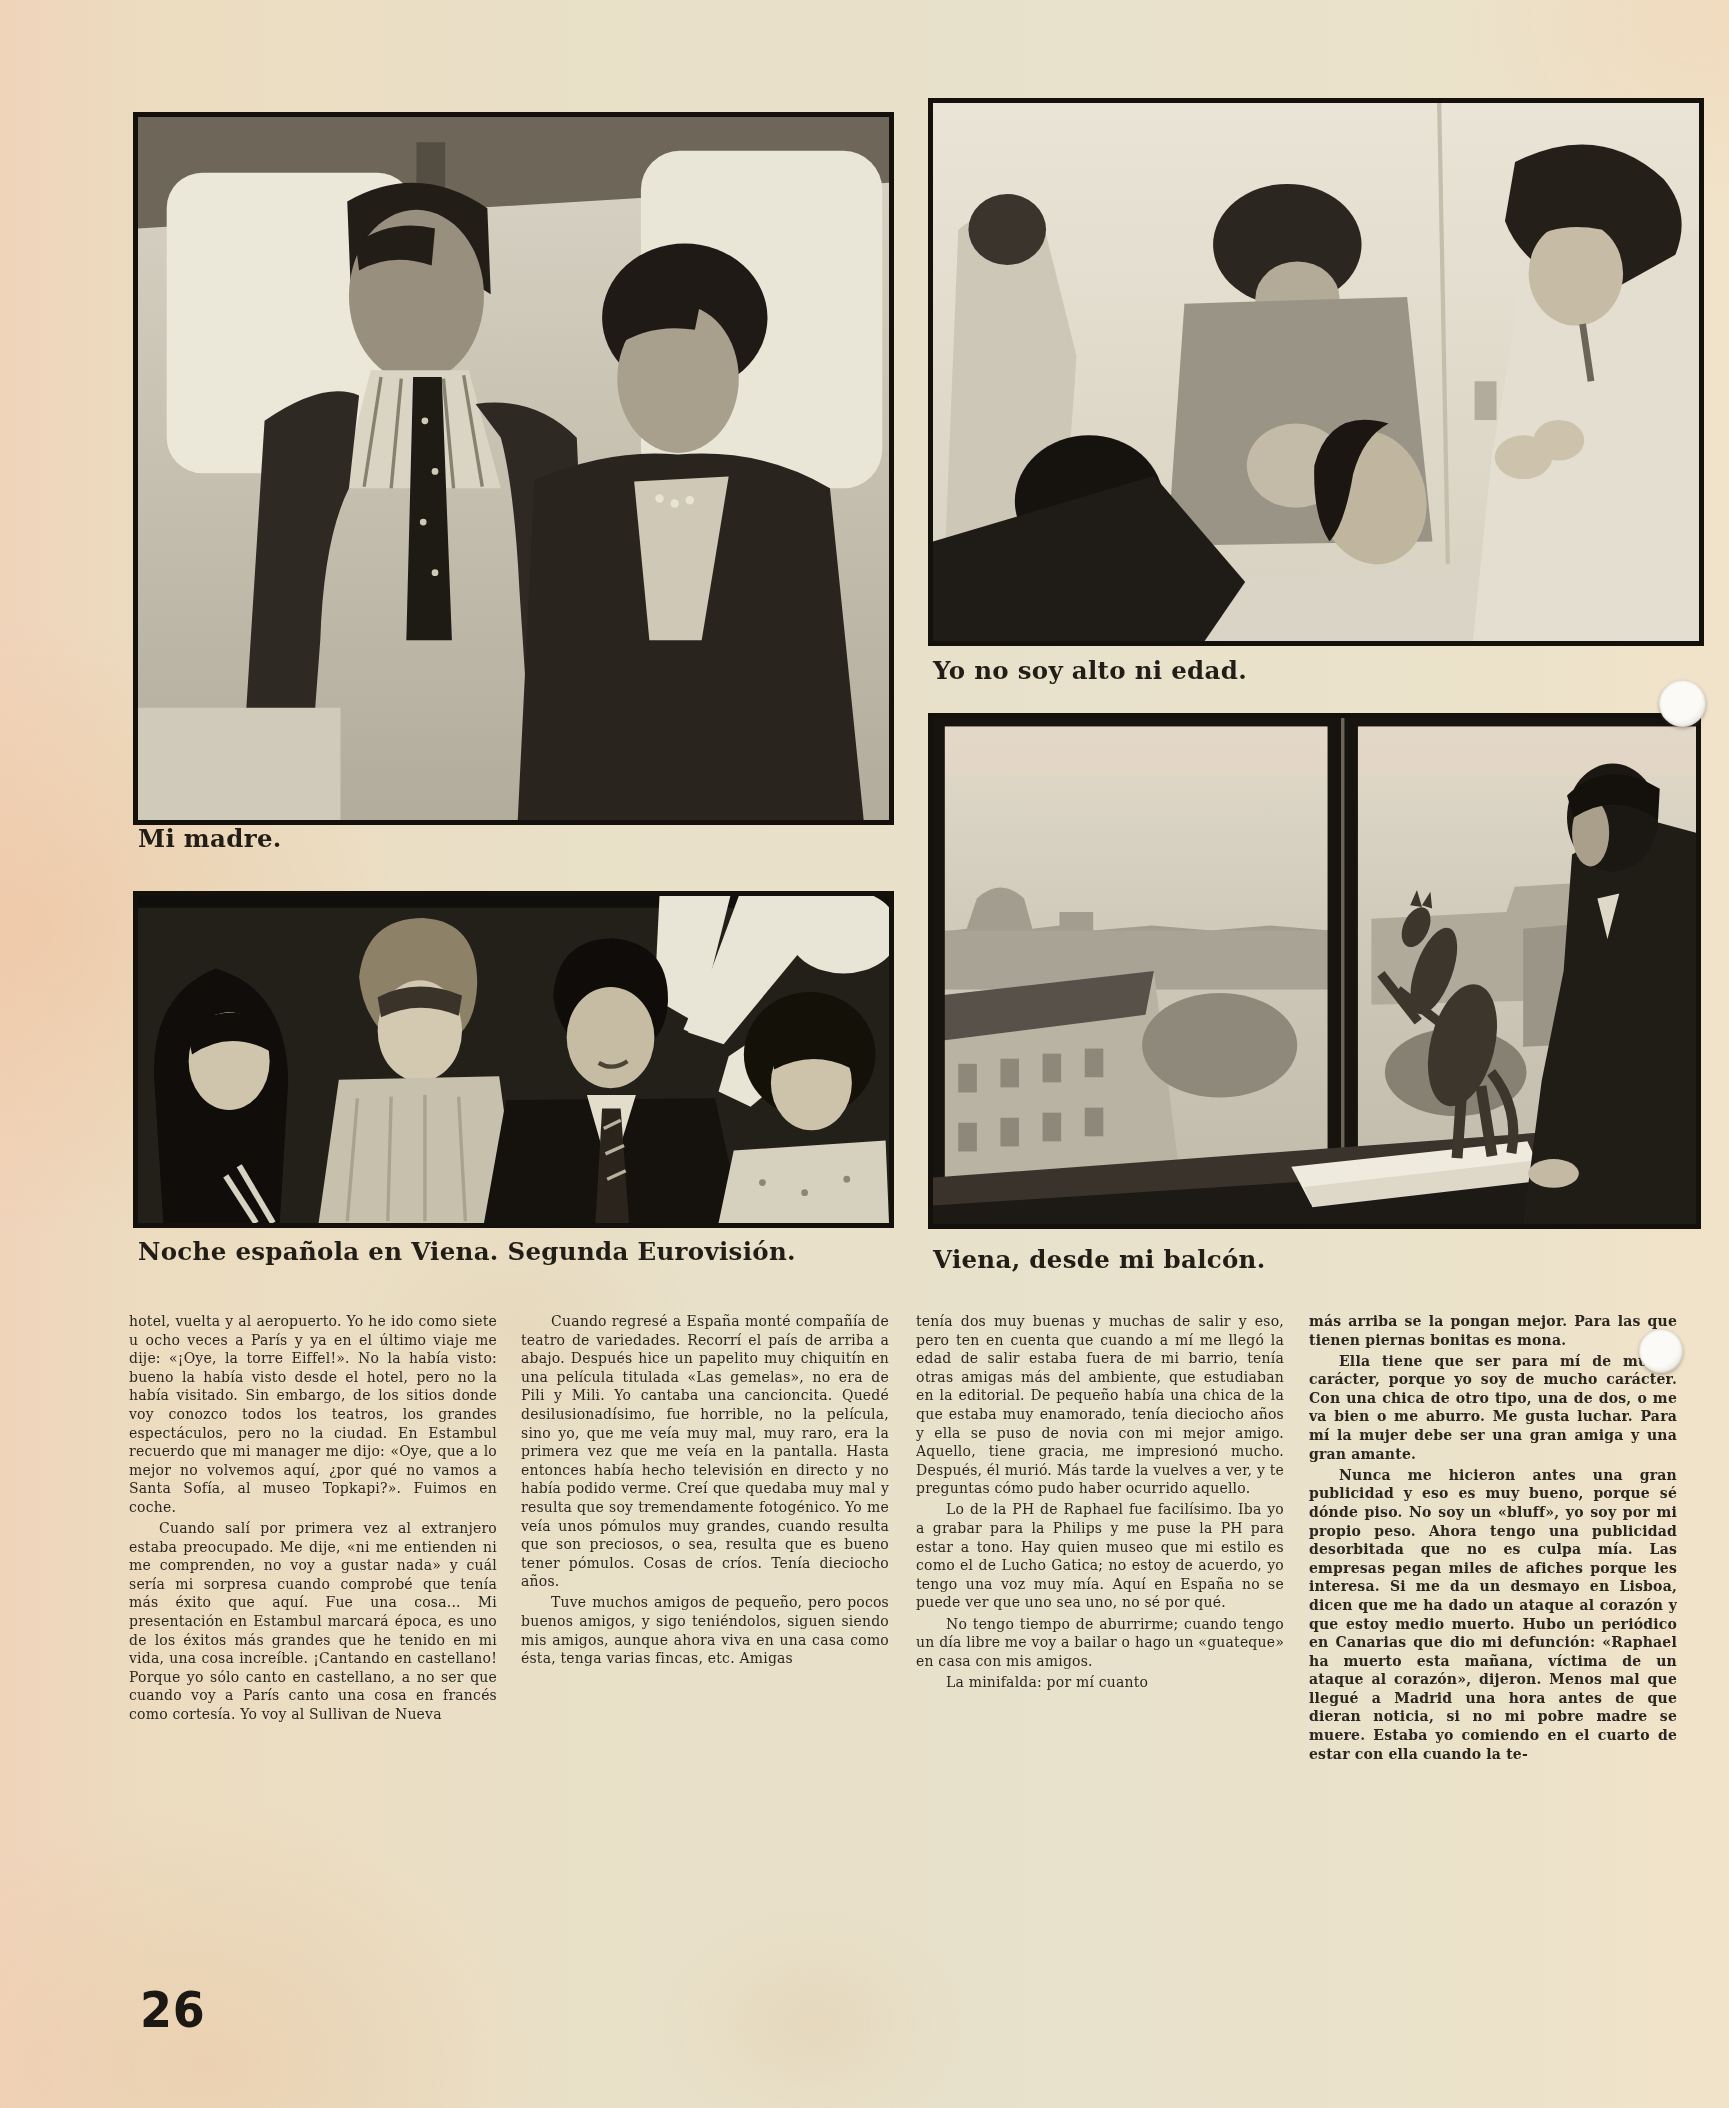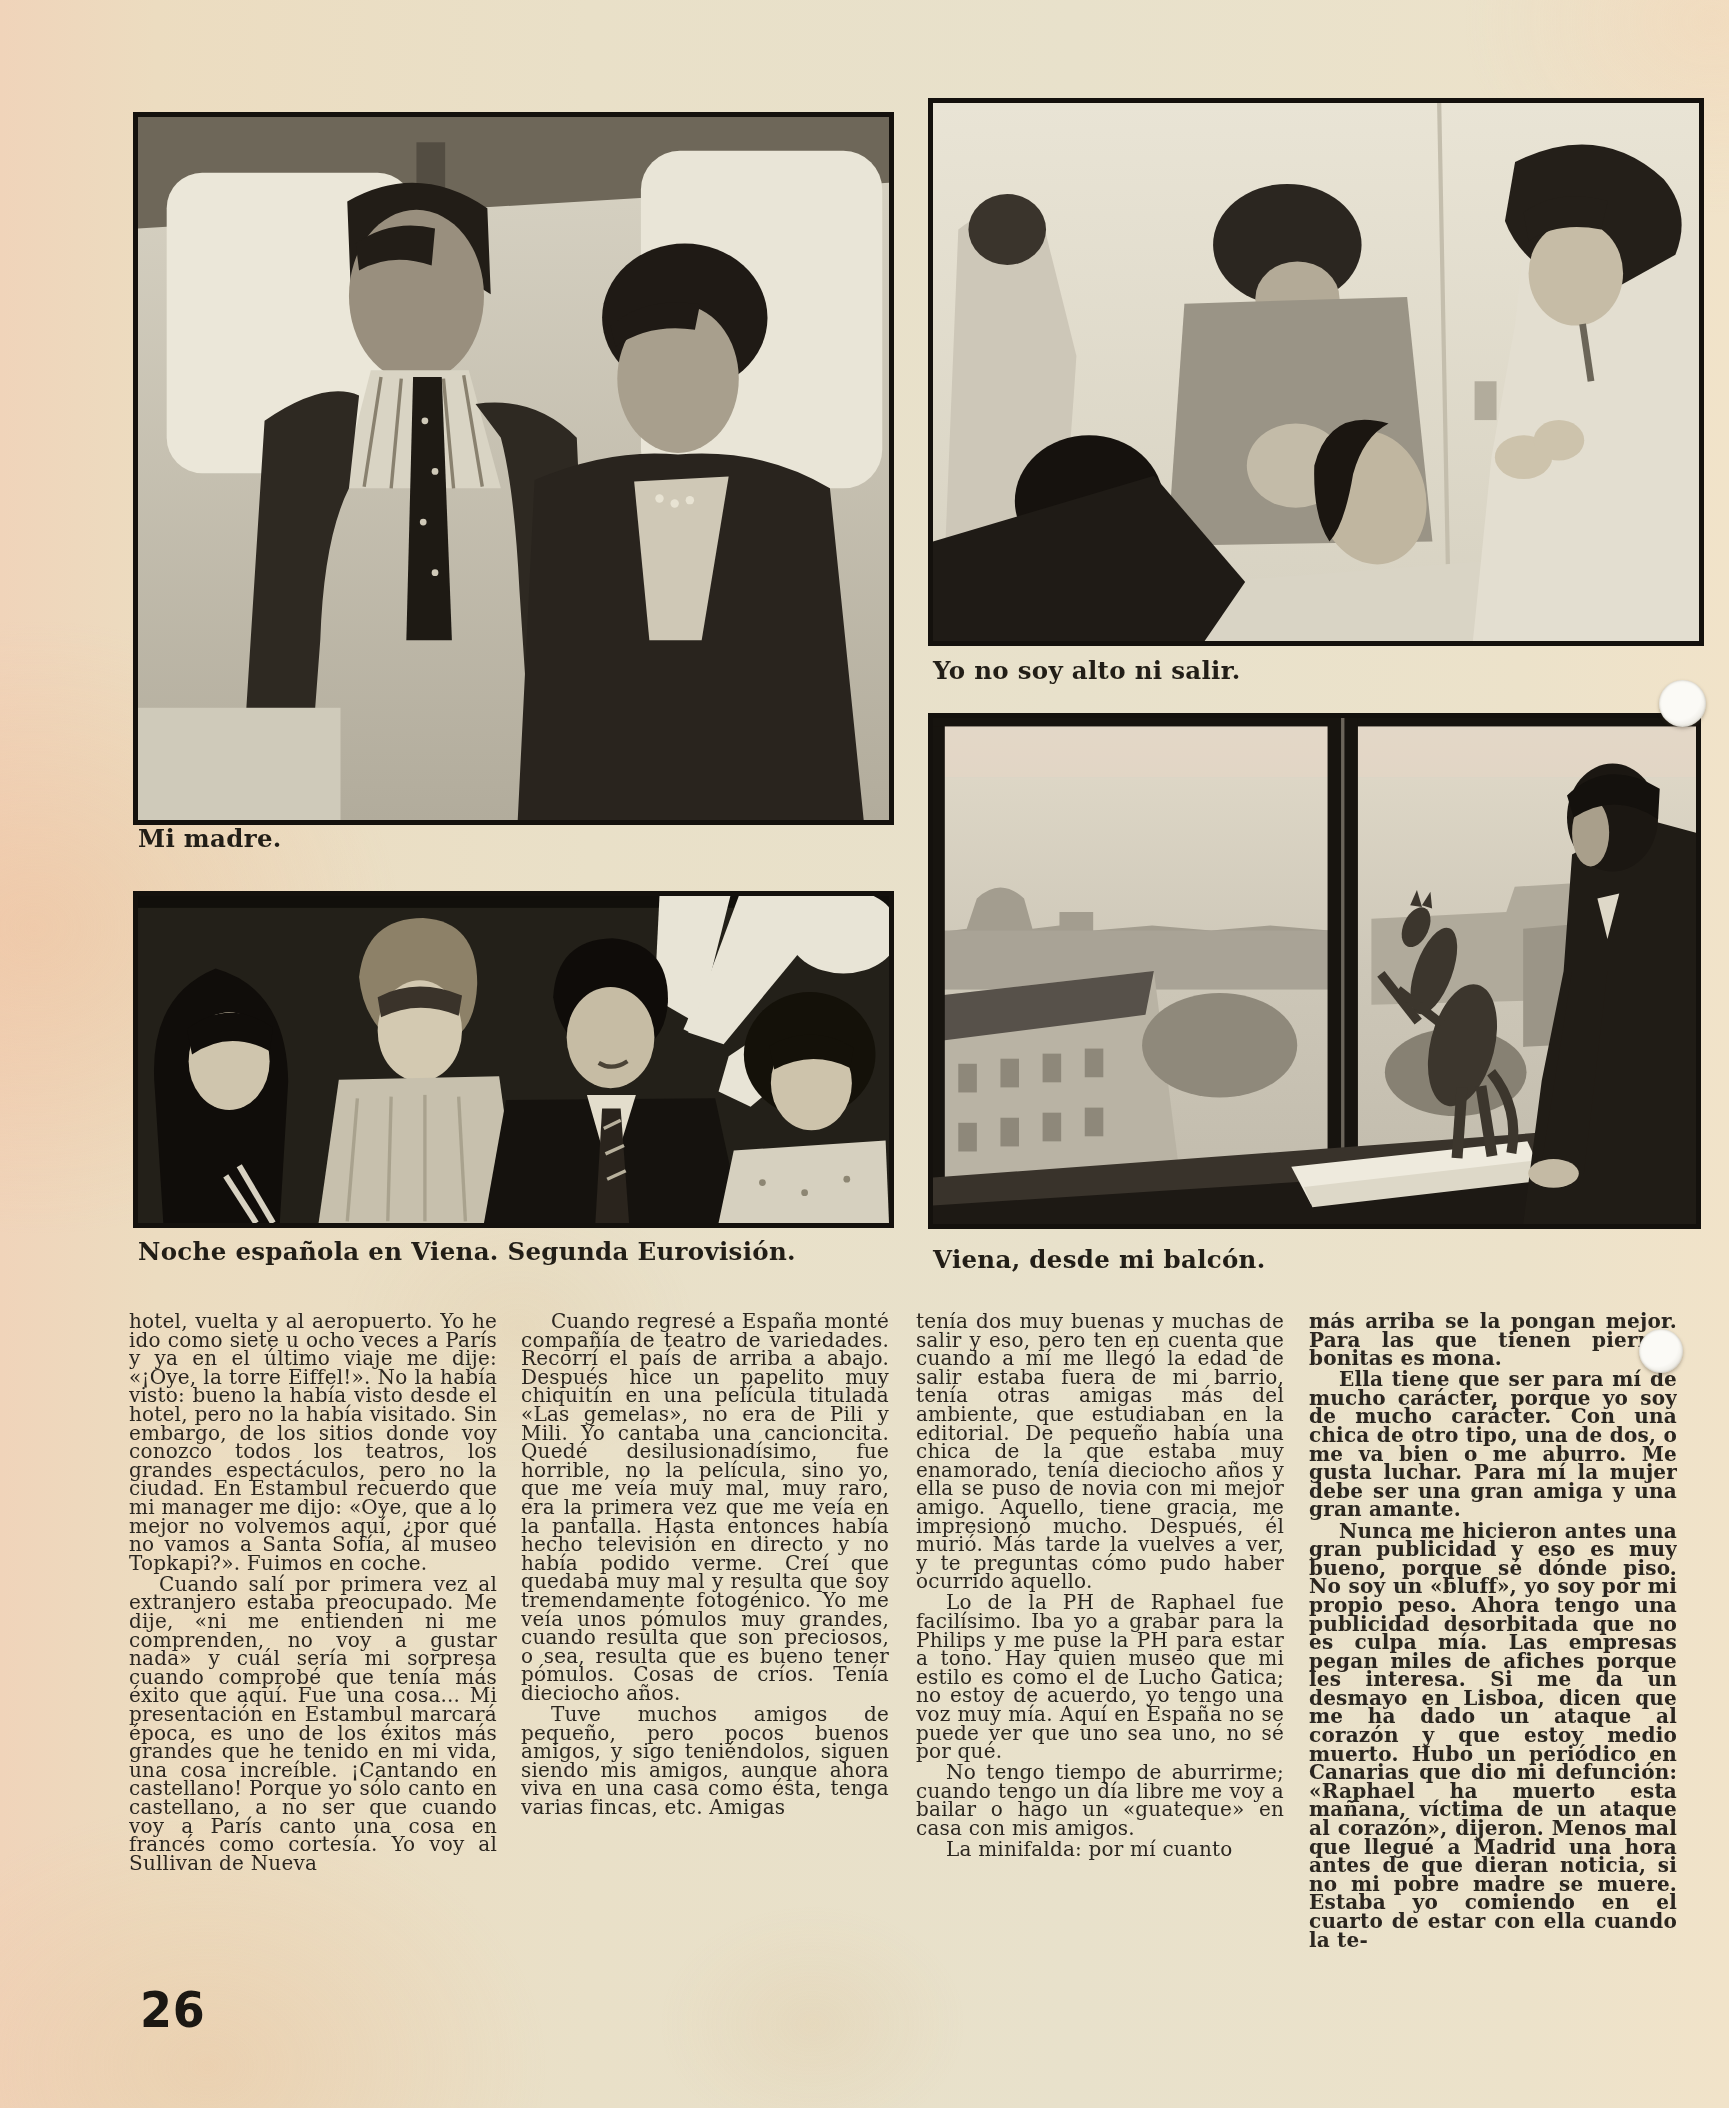--- a/index.html
+++ b/index.html
@@ -21,21 +21,21 @@
   }
   .photo svg{display:block;width:100%;height:100%;}
   .caption{
     position:absolute;margin:0;
     font-family:"DejaVu Serif","Liberation Serif",serif;
     font-weight:700;font-size:24.5px;letter-spacing:0.3px;color:#221e17;
     white-space:nowrap;
   }
   .col{
     position:absolute;top:1312px;height:735px;width:368px;overflow:hidden;
-    font-size:20px;line-height:18.6px;text-align:justify;color:#2b2620;
+    font-size:14px;line-height:18.6px;text-align:justify;color:#2b2620;
     letter-spacing:0.2px;
   }
   .col p{margin:0 0 2.5px 0;}
   .col p.indent{text-indent:30px;}
   .page-number{
     position:absolute;left:140px;top:1983px;
     font-family:"DejaVu Sans","Liberation Sans",sans-serif;
     font-weight:700;font-size:46px;letter-spacing:0.8px;color:#1c1813;
     transform:scaleY(1.08);
   }
@@ -127,21 +127,21 @@
 
       <path d="M700,172 L908,150 L908,638 L640,638 L662,420 L690,262 Z" fill="#e3ded0"></path>
       <path d="M690,70 Q790,20 866,90 Q900,130 880,180 L790,230 Q700,200 678,140 Z" fill="#241f19"></path>
       <ellipse cx="762" cy="202" rx="56" ry="62" fill="#c6bca6"></ellipse>
       <path d="M700,130 Q740,100 800,116 L792,150 Q740,140 706,164 Z" fill="#241f19"></path>
       <line x1="770" y1="262" x2="780" y2="330" stroke="#6b6558" stroke-width="8"></line>
       <ellipse cx="700" cy="420" rx="34" ry="26" fill="#cdc3ac"></ellipse>
       <ellipse cx="742" cy="400" rx="30" ry="24" fill="#cdc3ac"></ellipse>
     </svg>
   </figure>
-  <figcaption class="caption" style="left:933px;top:656px;">Yo no soy alto ni salir.</figcaption>
+  <figcaption class="caption" style="left:933px;top:656px;">Yo no soy alto ni edad.</figcaption>
 
   <figure class="photo" style="left:928px;top:713px;width:773px;height:516px;">
     <svg viewBox="0 0 905 600" preserveAspectRatio="none">
       <defs>
         <linearGradient id="p3sky" x1="0" y1="0" x2="0" y2="1">
           <stop offset="0" stop-color="#e2dbca"></stop>
             <stop offset="0.5" stop-color="#cdc7b8"></stop>
             <stop offset="1" stop-color="#c0baab"></stop>
         </linearGradient>
       </defs>

